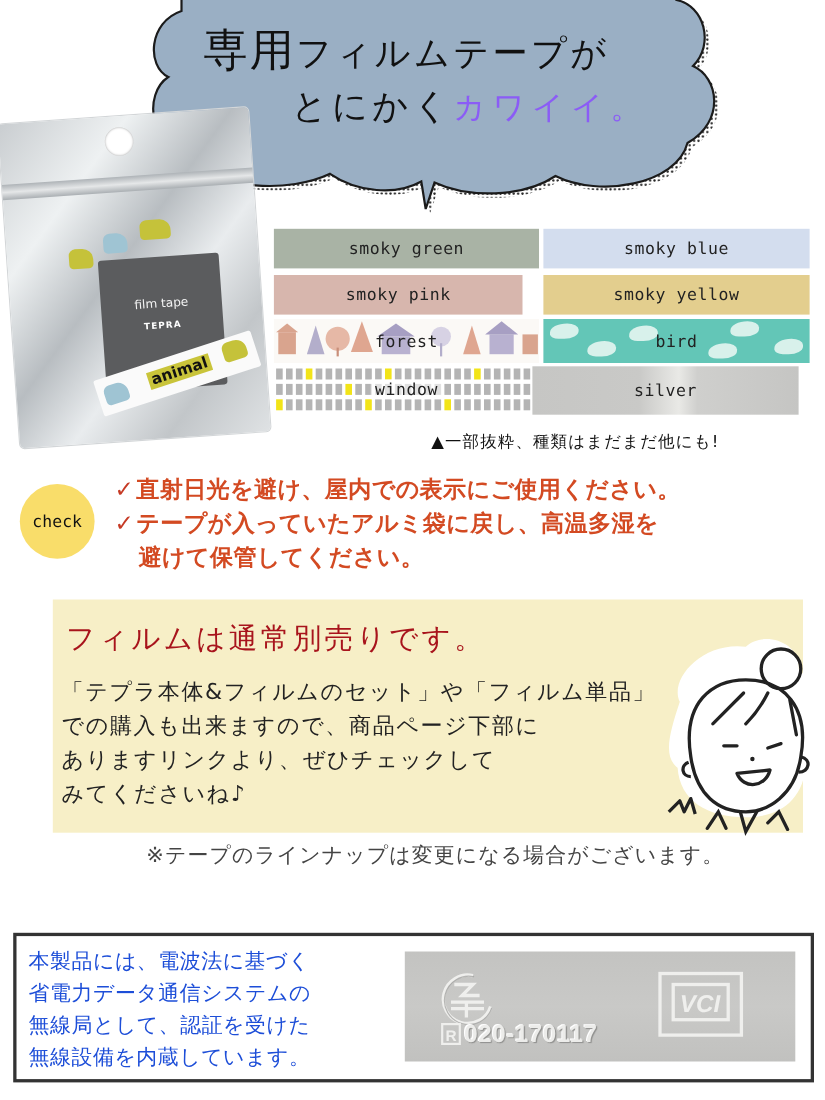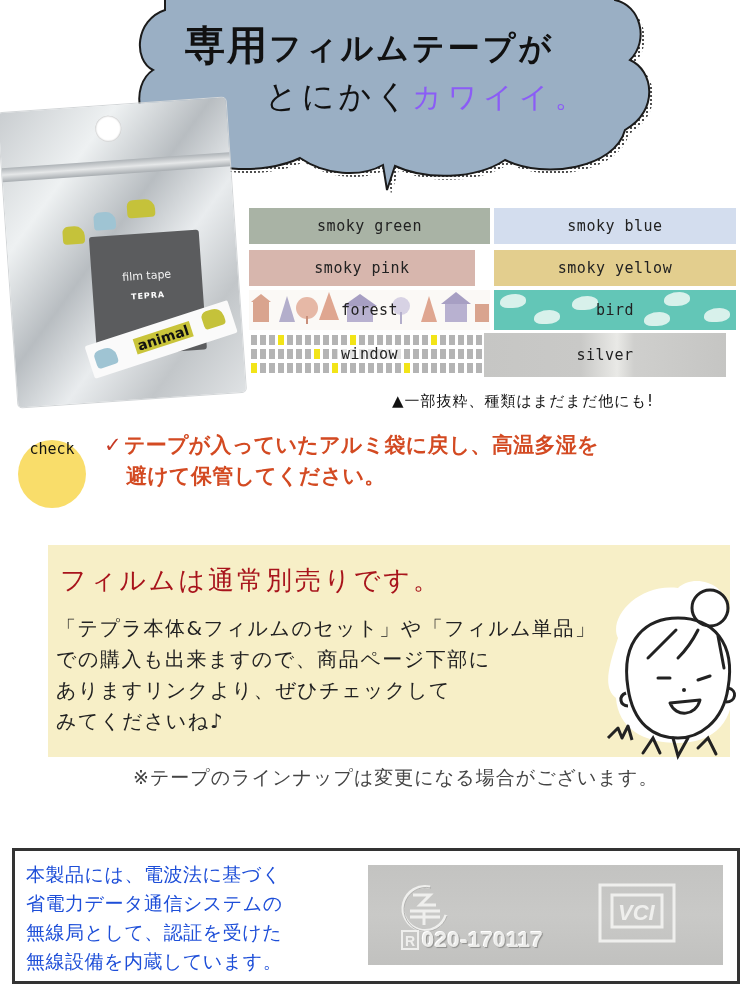--- a/index.html
+++ b/index.html
@@ -2,21 +2,21 @@
 <html><head>
 <meta charset="utf-8">
 <style>
   * { margin: 0; padding: 0; box-sizing: border-box; }
   html, body { width: 750px; height: 1000px; background: #ffffff; overflow: hidden; }
   body { position: relative; font-family: "DejaVu Sans", sans-serif; color: #1a1a1a; }
 
   
   .cloud-wrap { position: absolute; left: 125px; top: -10px; width: 530px; height: 210px; }
   .cloud-wrap svg { position: absolute; left: 0; top: 0; }
-  .cloud-line1 { position: absolute; left: 60px; top: 28px; font-size: 40px; letter-spacing: 2px; color: #111; white-space: nowrap; font-weight: bold; }
+  .cloud-line1 { position: absolute; left: 60px; top: 28px; font-size: 40px; letter-spacing: 2px; color: #111; white-space: nowrap; font-weight: normal; }
   .cloud-line1 .small { font-size: 32px; letter-spacing: 3px; }
   .cloud-line2 { position: absolute; left: 140px; top: 85px; white-space: nowrap; }
   .cloud-line2 .dark { font-size: 32px; color: #111; letter-spacing: 4px; }
   .cloud-line2 .yellow { font-size: 29px; color: #8b5cf6; letter-spacing: 6px; }
 
   
   .pouch { position: absolute; left: 8px; top: 105px; width: 228px; height: 295px; transform: rotate(-4deg);
     background: linear-gradient(130deg, #c9cdd0 0%, #eef1f2 25%, #b8bdc1 45%, #e9ecee 62%, #c2c6c9 80%, #dfe2e4 100%);
     border-radius: 4px; box-shadow: 0 0 0 1px #d3d6d8; }
   .pouch-hole { position: absolute; left: 96px; top: 10px; width: 26px; height: 26px; border-radius: 50%; background: #fff; box-shadow: inset 0 0 2px #999; }
@@ -45,21 +45,21 @@
   .forest-deco { position: absolute; bottom: 4px; }
   .bird-deco { position: absolute; width: 26px; height: 14px; background: #e4f5f1; border-radius: 60% 40% 50% 30%; opacity: 0.9; }
   .win-row { position: absolute; left: 0; right: 0; height: 10px; display: flex; gap: 3px; padding-left: 2px; }
   .win-row i { display: block; width: 6px; height: 10px; background: #b4b4b4; flex: 0 0 6px; }
   .win-row i.y { background: #f2e418; }
 
   .lineup-note { position: absolute; left: 392px; top: 392px; font-size: 15px; color: #111; letter-spacing: 1px; white-space: nowrap; }
 
   
   .check-circle { position: absolute; left: 18px; top: 440px; width: 68px; height: 68px; border-radius: 50%; background: #f9dd6a;
-    display: flex; justify-content: center; font-size: 15px; color: #111; font-family: "DejaVu Sans Mono", monospace; }
+    display: flex; align-items: center; justify-content: center; font-size: 15px; color: #111; font-family: "DejaVu Sans Mono", monospace; }
   .check-lines { position: absolute; left: 104px; top: 430px; width: 640px; }
   .check-line { font-size: 21px; font-weight: bold; color: #d34a22; line-height: 31px; white-space: nowrap; letter-spacing: 0.3px; }
   .check-line .tick { font-weight: normal; color: #c63a25; margin-right: 2px; }
   .check-line.cont { padding-left: 22px; }
 
   
   .note-panel { position: absolute; left: 48px; top: 545px; width: 682px; height: 212px; background: #f7efc7; }
   .note-title { position: absolute; left: 60px; top: 563px; font-size: 26px; color: #a8141c; letter-spacing: 3px; white-space: nowrap; }
   .note-body { position: absolute; left: 56px; top: 613px; font-size: 20px; color: #222; line-height: 31px; letter-spacing: 1.5px; }
   .note-body div { white-space: nowrap; }
@@ -252,20 +252,23 @@
     <span>silver</span>
   </div>
 
 <div class="lineup-note">▲一部抜粋、種類はまだまだ他にも!</div>
 
 <div class="check-circle">
   <span>check</span>
 </div>
 <div class="check-lines">
   <div class="check-line">
+    <span class="tick">✓</span><span>直射日光を避け、屋内での表示にご使用ください。</span>
+  </div>
+  <div class="check-line">
     <span class="tick">✓</span><span>テープが入っていたアルミ袋に戻し、高温多湿を</span>
   </div>
   <div class="check-line cont">
     <span>避けて保管してください。</span>
   </div>
 </div>
 
 <div class="note-panel"></div>
 <div class="note-title">フィルムは通常別売りです。</div>
 <div class="note-body">

